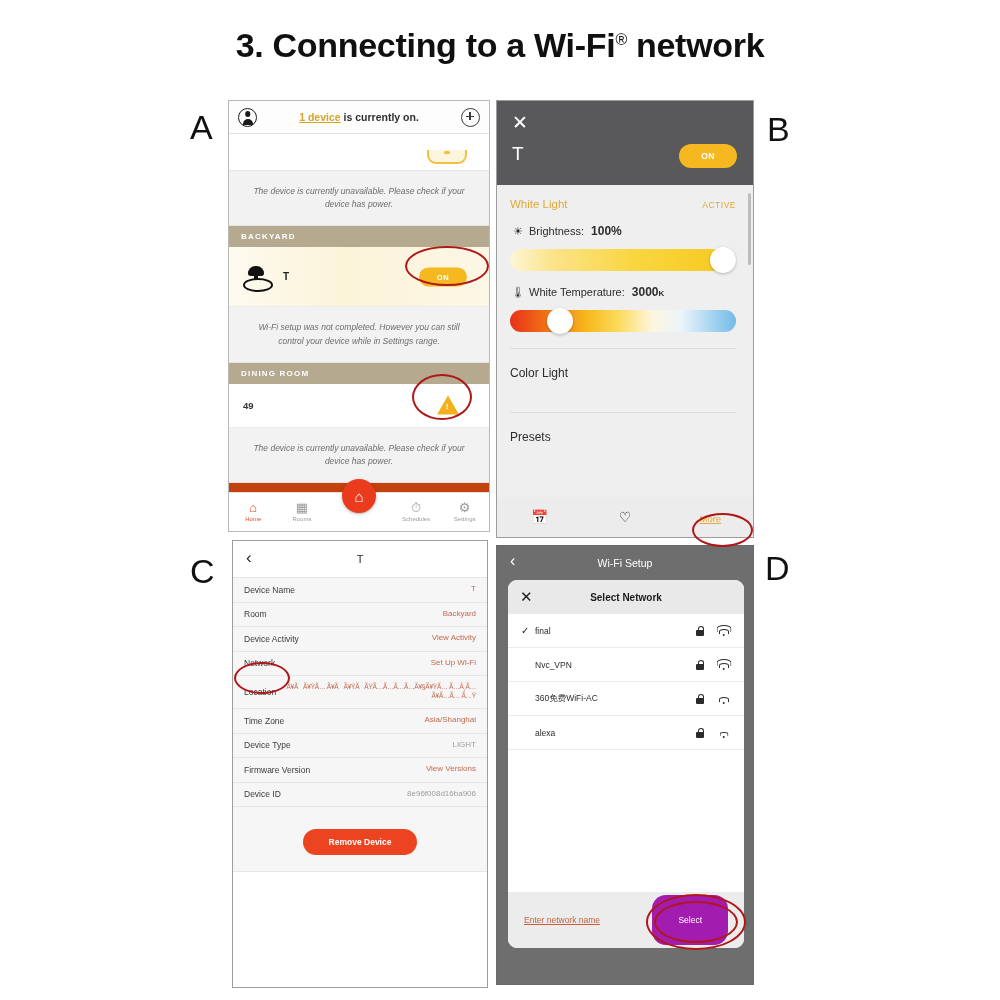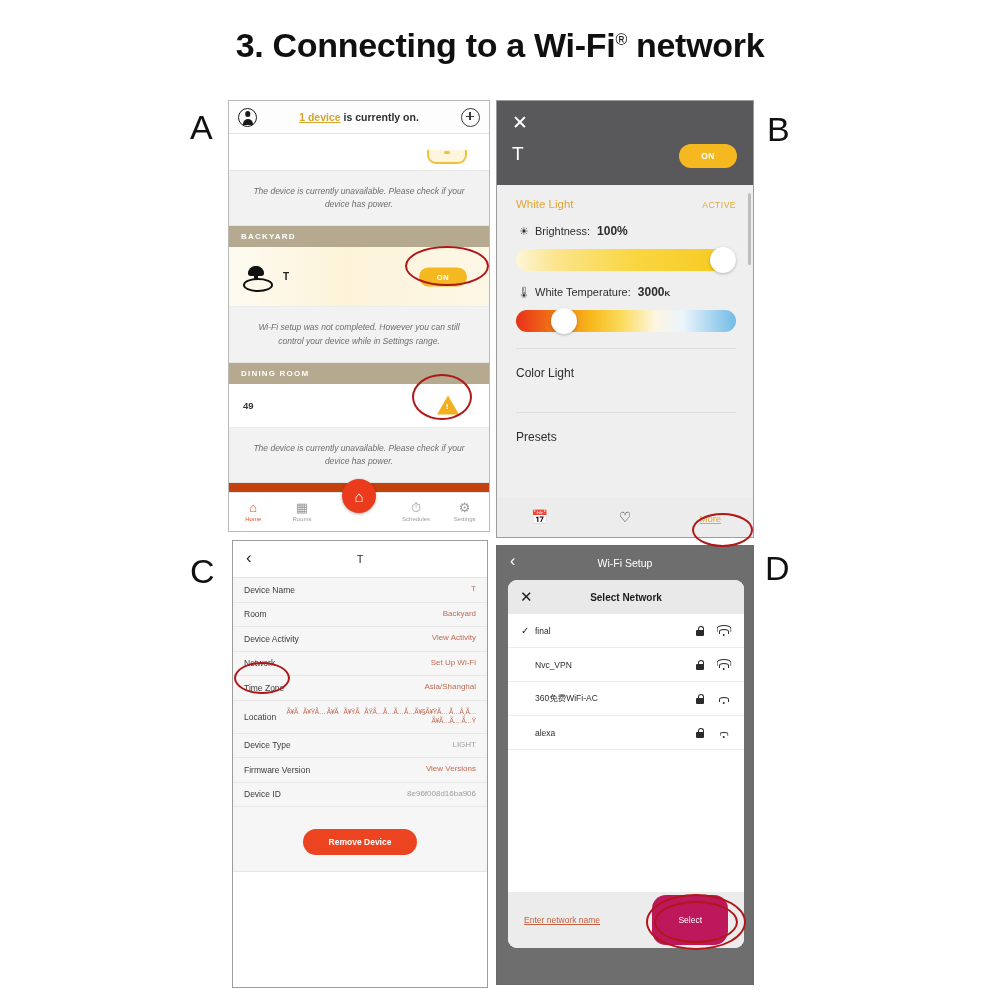--- a/index.html
+++ b/index.html
@@ -153,21 +153,21 @@
     background:#59585b;height:84px;position:relative;padding:0 16px;box-sizing:border-box;
   }
   .b-close{position:absolute;left:15px;top:12px;color:#fff;font-size:19px;line-height:1;font-weight:300;}
   .b-title{position:absolute;left:15px;top:42px;color:#fff;font-size:19px;font-weight:300;}
   .b-toggle{
     position:absolute;right:16px;top:43px;width:58px;height:24px;border-radius:12px;
     background:#f5b820;color:#fff;font-size:8.5px;font-weight:700;
     display:flex;align-items:center;justify-content:center;letter-spacing:.5px;
   }
   .b-body{
-    background:#efefef;padding:13px 17px 0 19px;position:relative;height:353px;box-sizing:border-box;
+    background:#efefef;padding:13px 17px 0 13px;position:relative;height:353px;box-sizing:border-box;
   }
   .b-scroll{
     position:absolute;right:2.5px;top:8px;width:2.5px;height:72px;border-radius:2px;background:#bdbdbd;
   }
   .b-row1{display:flex;justify-content:space-between;align-items:baseline;}
   .b-wl{color:#e0a83a;font-size:11.5px;font-weight:400;}
   .b-active{color:#e0a83a;font-size:8.5px;letter-spacing:.5px;}
   .b-ctrl{display:flex;align-items:center;margin-top:14px;font-size:11px;color:#2d2d2d;}
   .b-ctrl .ic{width:16px;font-size:11px;text-align:center;color:#2d2d2d;}
   .b-ctrl .lbl{margin-left:3px;}
@@ -255,21 +255,21 @@
   .wifi-ic.s1 i.a3{display:block;}
   .wifi-ic i.a3{top:5px;width:7px;height:3.2px;opacity:0;}
   .wifi-ic.s1 i.a3{opacity:1;}
   .d-spacer{flex:1;background:#fff;}
   .d-sheet-foot{
     height:56px;background:#ececec;display:flex;align-items:center;justify-content:space-between;
     padding:0 16px;box-sizing:border-box;
   }
   .d-entername{font-size:8.5px;color:#c4603f;text-decoration:underline;}
   .d-select{
-    background:#be185d;color:#fff;font-size:8.5px;padding:20px 26px;border-radius:14px;
+    background:#a21caf;color:#fff;font-size:8.5px;padding:20px 26px;border-radius:14px;
   }
 </style>
 </head>
 <body>
 
 <div class="page-title">
   <span>3. Connecting to a Wi-Fi</span><sup>®</sup><span> network</span>
 </div>
 
 <div class="panel-letter" id="letter-a">A</div>
@@ -404,27 +404,27 @@
       <span class="c-val">Backyard</span>
     </div>
     <div class="c-row">
       <span class="c-key">Device Activity</span>
       <span class="c-val">View Activity</span>
     </div>
     <div class="c-row">
       <span class="c-key">Network</span>
       <span class="c-val">Set Up Wi-Fi</span>
     </div>
-    <div class="c-row">
-      <span class="c-key">Time Zone</span>
-      <span class="c-val">Asia/Shanghai</span>
-    </div>
     <div class="c-row tall">
       <span class="c-key">Location</span>
       <span class="c-val tiny">Ã¥ÃÃ¥ŸÃ… Ã¥ÃÃ¥ŸÃÃŸÃ…Ã…Ã…Ã…Ã¥§Ã¥ŸÃ… Ã…Â¸Ã…Ã¥Ã…Ã… Ã…Ÿ</span>
+    </div>
+    <div class="c-row">
+      <span class="c-key">Time Zone</span>
+      <span class="c-val">Asia/Shanghai</span>
     </div>
     <div class="c-row">
       <span class="c-key">Device Type</span>
       <span class="c-val grey">LIGHT</span>
     </div>
     <div class="c-row">
       <span class="c-key">Firmware Version</span>
       <span class="c-val">View Versions</span>
     </div>
     <div class="c-row">

